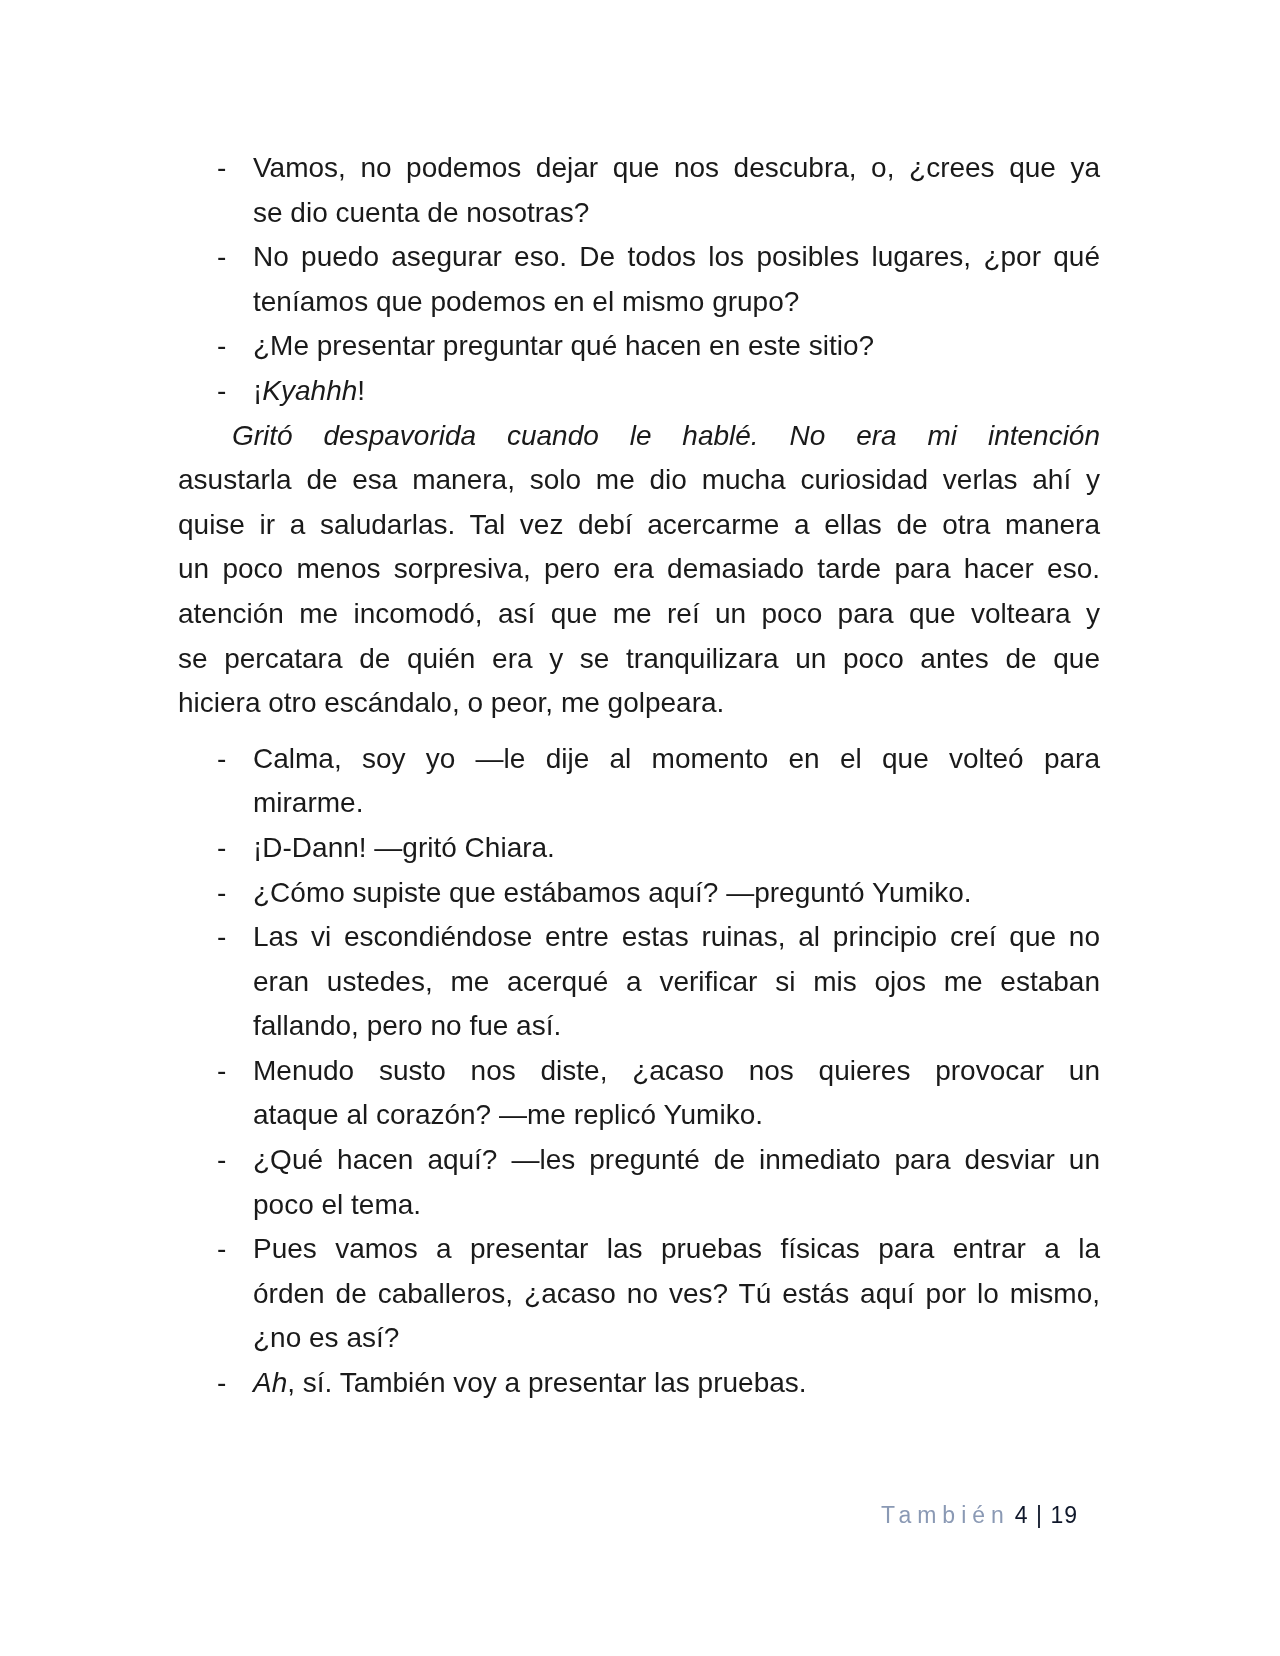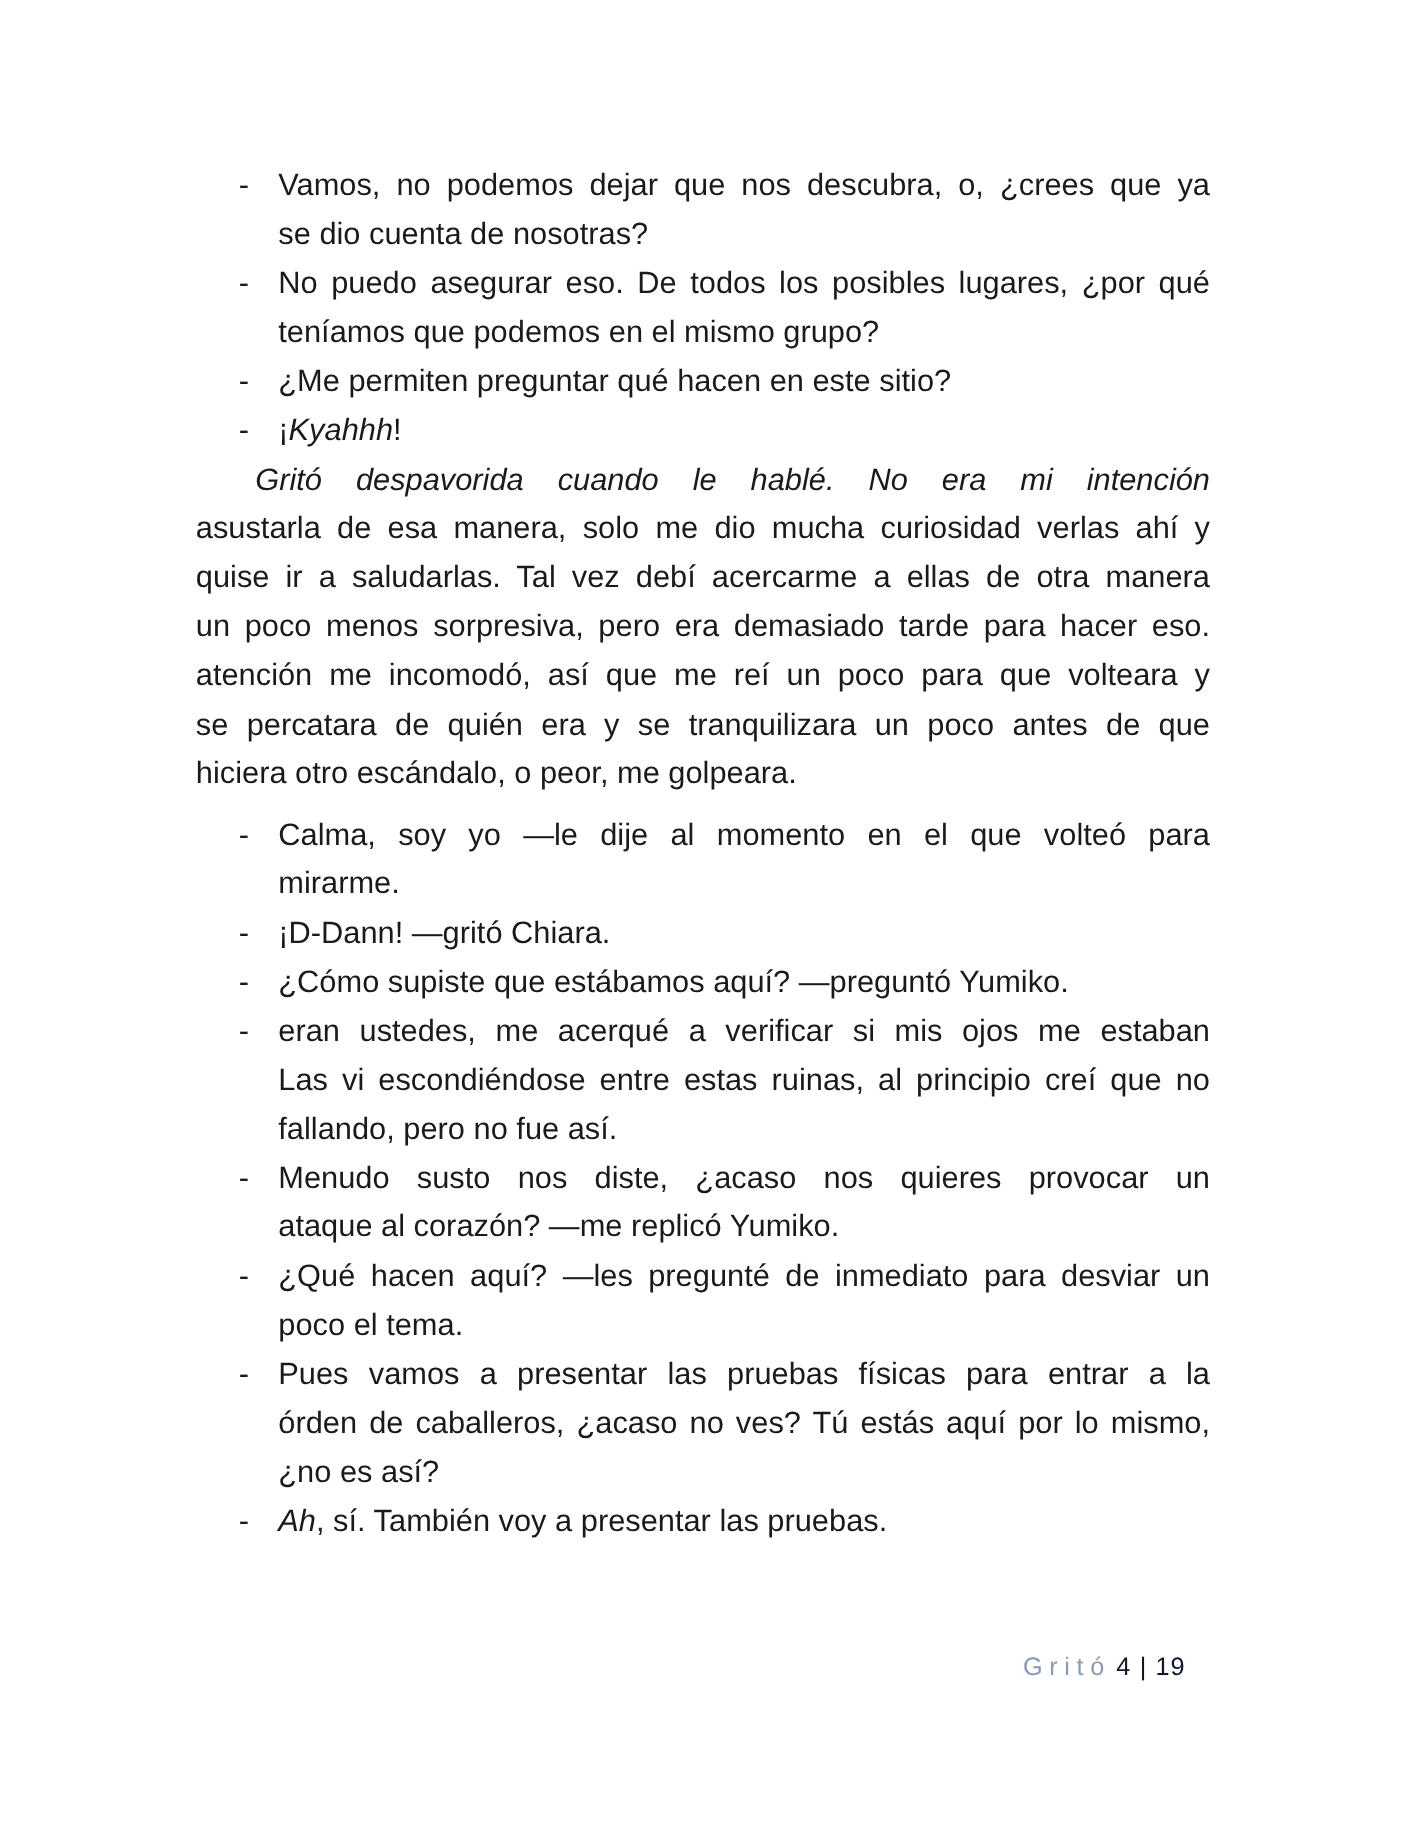--- a/index.html
+++ b/index.html
@@ -58,21 +58,21 @@
         <div class="li">
           <span class="marker">-</span>
           <div class="li-text">
             <div class="line jline">No puedo asegurar eso. De todos los posibles lugares, ¿por qué</div>
             <div class="line lline">teníamos que podemos en el mismo grupo?</div>
           </div>
         </div>
         <div class="li">
           <span class="marker">-</span>
           <div class="li-text">
-            <div class="line lline">¿Me permiten preguntar qué hacen en este sitio?</div>
+            <div class="line lline">¿Me presentar preguntar qué hacen en este sitio?</div>
           </div>
         </div>
         <div class="li">
           <span class="marker">-</span>
           <div class="li-text">
             <div class="line lline">¡<i>Kyahhh</i>!</div>
           </div>
         </div>
       </div>
       <div class="para">
@@ -100,22 +100,22 @@
         </div>
         <div class="li">
           <span class="marker">-</span>
           <div class="li-text">
             <div class="line lline">¿Cómo supiste que estábamos aquí? —preguntó Yumiko.</div>
           </div>
         </div>
         <div class="li">
           <span class="marker">-</span>
           <div class="li-text">
+            <div class="line jline">Las vi escondiéndose entre estas ruinas, al principio creí que no</div>
             <div class="line jline">eran ustedes, me acerqué a verificar si mis ojos me estaban</div>
-            <div class="line jline">Las vi escondiéndose entre estas ruinas, al principio creí que no</div>
             <div class="line lline">fallando, pero no fue así.</div>
           </div>
         </div>
         <div class="li">
           <span class="marker">-</span>
           <div class="li-text">
             <div class="line jline">Menudo susto nos diste, ¿acaso nos quieres provocar un</div>
             <div class="line lline">ataque al corazón? —me replicó Yumiko.</div>
           </div>
         </div>
@@ -136,15 +136,15 @@
         </div>
         <div class="li">
           <span class="marker">-</span>
           <div class="li-text">
             <div class="line lline"><i>Ah</i>, sí. También voy a presentar las pruebas.</div>
           </div>
         </div>
       </div>
     </main>
   <footer class="footer">
-    <span class="f-label" style="color: rgb(138, 153, 180);">Gritó</span><span class="f-value" style="color: #0f172a;">4 | 19</span>
+    <span class="f-label" style="color: rgb(138, 153, 180);">También</span><span class="f-value" style="color: #0f172a;">4 | 19</span>
   </footer>
 </div>
 
 </body></html>

